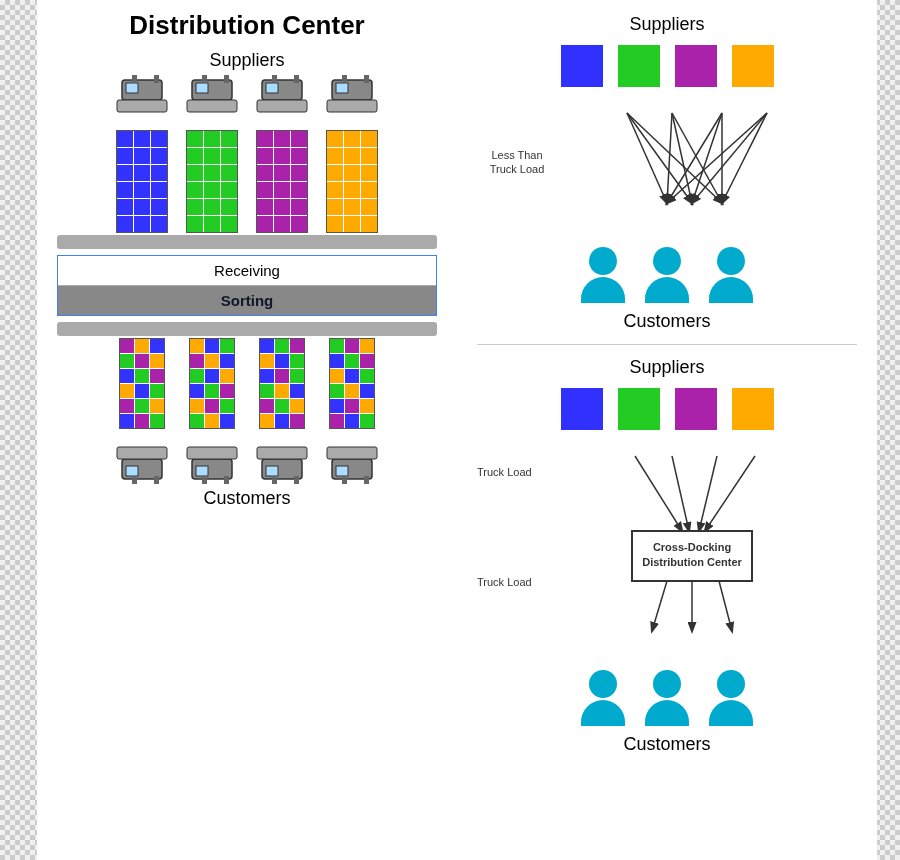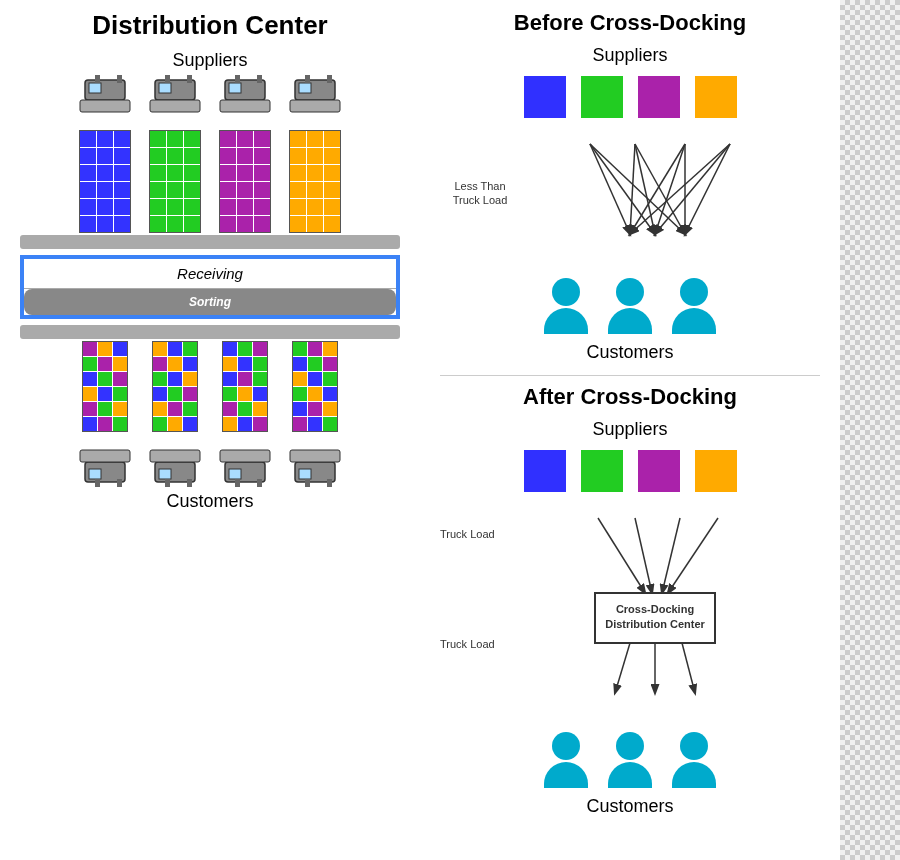--- a/index.html
+++ b/index.html
@@ -15,20 +15,21 @@
       background-size: 10px 10px;
       background-position: 0 0, 0 5px, 5px -5px, -5px 0px;
       font-family: Arial, sans-serif;
       overflow: hidden;
     }
     .main-container {
       display: flex;
       width: 718px;
       height: 860px;
       background: transparent;
+      margin-left: 37px;
     }
     
     .left-panel {
       width: 450px;
       height: 860px;
       display: flex;
       flex-direction: column;
       align-items: center;
       padding: 10px 20px;
       background: white;
@@ -80,39 +81,37 @@
       border: 1px solid #555;
     }
 
     .cargo-cell {
       width: 16px;
       height: 16px;
     }
 
     
     .dc-box {
-      border: 4px solid #3b82f6;
+      border: 1px solid #3b82f6;
       width: 380px;
       margin: 4px 0;
       background: white;
-      font-style: italic;
     }
     .dc-row {
       padding: 6px 10px;
       text-align: center;
       font-size: 15px;
       border-bottom: 1px solid #aaa;
     }
     .dc-row:last-child { border-bottom: none; }
     .dc-row.sorting {
       background: #888;
-      color: #ffffff;
-      font-size: 12px;
+      color: #0f172a;
+      font-size: 15px;
       font-weight: bold;
-      border-radius: 8px;
     }
 
     
     .conveyor-bar {
       height: 14px;
       background: #aaa;
       border-radius: 3px;
       width: 380px;
       margin: 2px 0;
     }
@@ -464,21 +463,20 @@
           <rect x="5" y="25" width="50" height="12" rx="2" fill="#aaa" stroke="#333" stroke-width="1"></rect>
         </svg>
       </div>
     </div>
 
     <div class="section-label">Customers</div>
   </div>
 
   <div class="right-panel">
 
-    <div class="diagram-title">Before Cross-Docking</div>
 
     <div class="section-label">Suppliers</div>
     <div class="supplier-squares">
       <div class="supplier-square" style="background:#3030ff"></div>
       <div class="supplier-square" style="background:#22cc22"></div>
       <div class="supplier-square" style="background:#aa22aa"></div>
       <div class="supplier-square" style="background:#ffaa00"></div>
     </div>
 
     <div style="position:relative; width:380px; height:150px;">
@@ -516,21 +514,20 @@
       </div>
       <div class="person">
         <div class="person-head"></div>
         <div class="person-body"></div>
       </div>
     </div>
     <div class="section-label">Customers</div>
 
     <div class="separator"></div>
 
-    <div class="diagram-title">After Cross-Docking</div>
 
     <div class="section-label">Suppliers</div>
     <div class="supplier-squares">
       <div class="supplier-square" style="background:#3030ff"></div>
       <div class="supplier-square" style="background:#22cc22"></div>
       <div class="supplier-square" style="background:#aa22aa"></div>
       <div class="supplier-square" style="background:#ffaa00"></div>
     </div>
 
     <div style="position:relative;width:380px;height:230px;">

